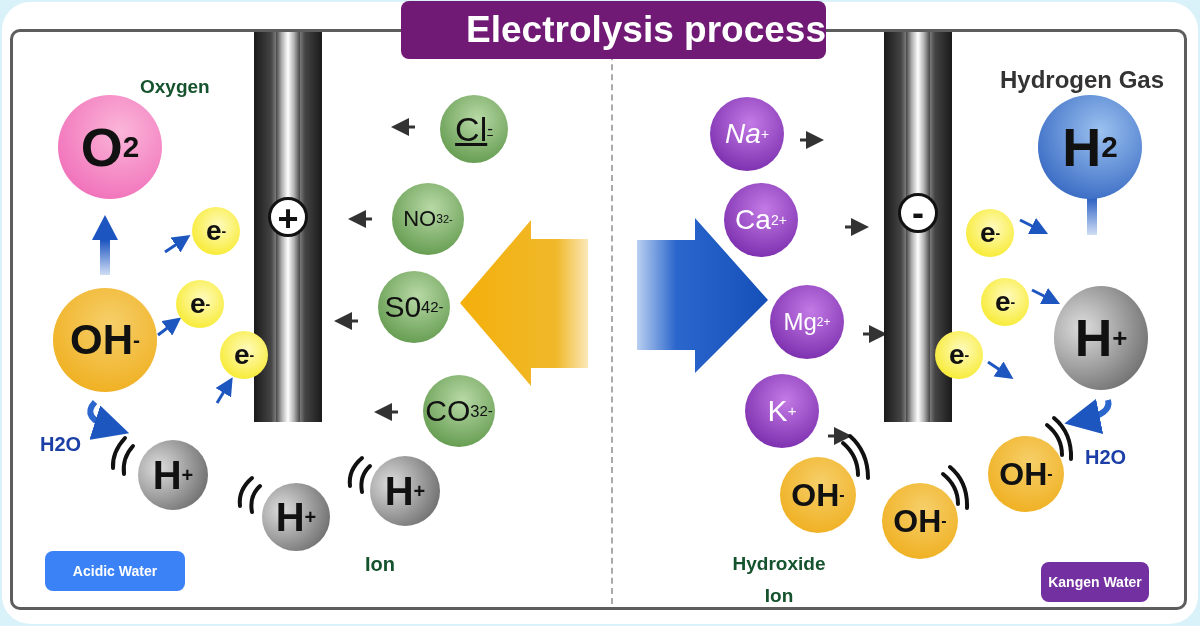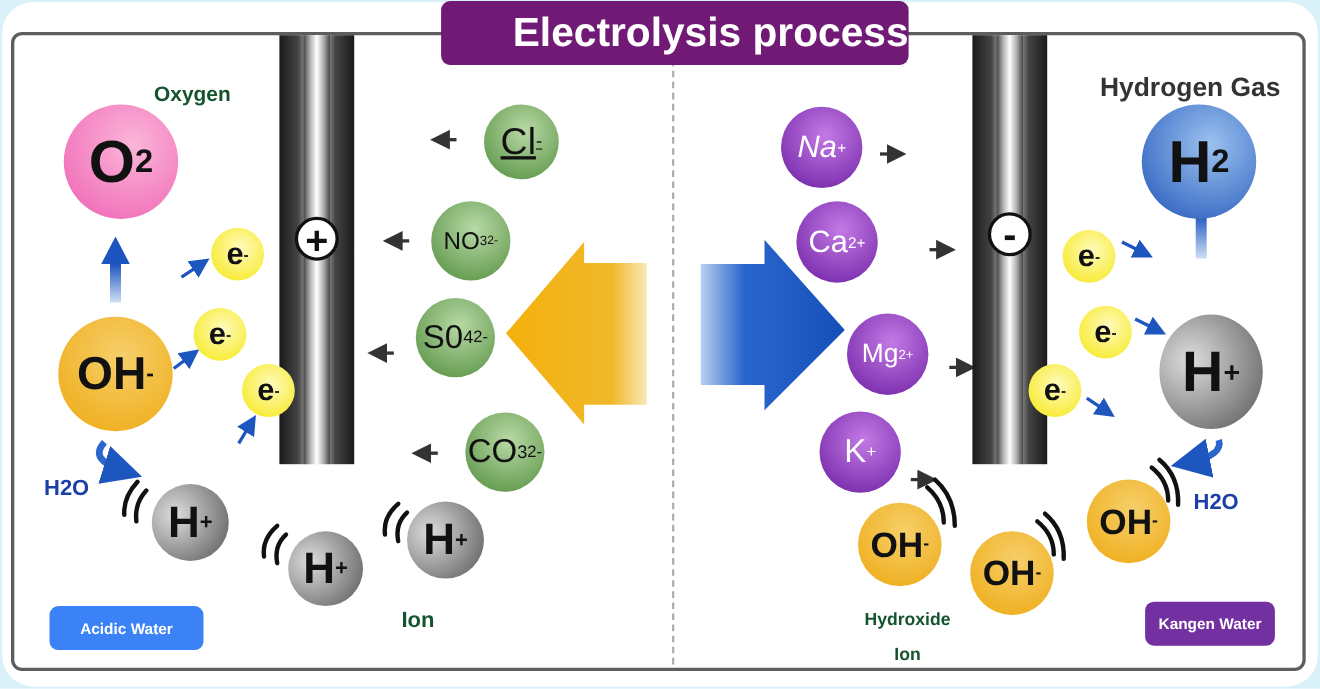--- a/index.html
+++ b/index.html
@@ -212,21 +212,21 @@
   </div>
 <div class="ion oh" style="left:882px;top:483px;width:76px;height:76px;font-size:32px;">
     <span>OH</span>
     <sup>-</sup>
   </div>
 <div class="ion oh" style="left:988px;top:436px;width:76px;height:76px;font-size:32px;">
     <span>OH</span>
     <sup>-</sup>
   </div>
 
-<div class="lbl" style="left:770px;top:548px;width:110px;font-size:16px;line-height:32px;">
+<div class="lbl" style="left:724px;top:548px;width:110px;font-size:19px;line-height:32px;">
   <div>Hydroxide</div>
   <div>Ion</div>
 </div>
 
 <div class="ion purple" style="left:710px;top:97px;width:74px;height:74px;font-size:28px;font-style:italic;">
     <span>Na</span>
     <sup>+</sup>
   </div>
 <div class="ion purple" style="left:724px;top:183px;width:74px;height:74px;font-size:28px;">
     <span>Ca</span>
@@ -234,13 +234,13 @@
   </div>
 <div class="ion purple" style="left:770px;top:285px;width:74px;height:74px;font-size:24px;">
     <span>Mg</span>
     <sup>2+</sup>
   </div>
 <div class="ion purple" style="left:745px;top:374px;width:74px;height:74px;font-size:30px;">
     <span>K</span>
     <sup>+</sup>
   </div>
 
-<div class="badge" style="left:1041px;top:547px;width:118px;height:40px;line-height:40px;background:#7230a0;">Kangen Water</div>
+<div class="badge" style="left:1041px;top:562px;width:108px;height:40px;line-height:40px;background:#7230a0;">Kangen Water</div>
 
 </body></html>

